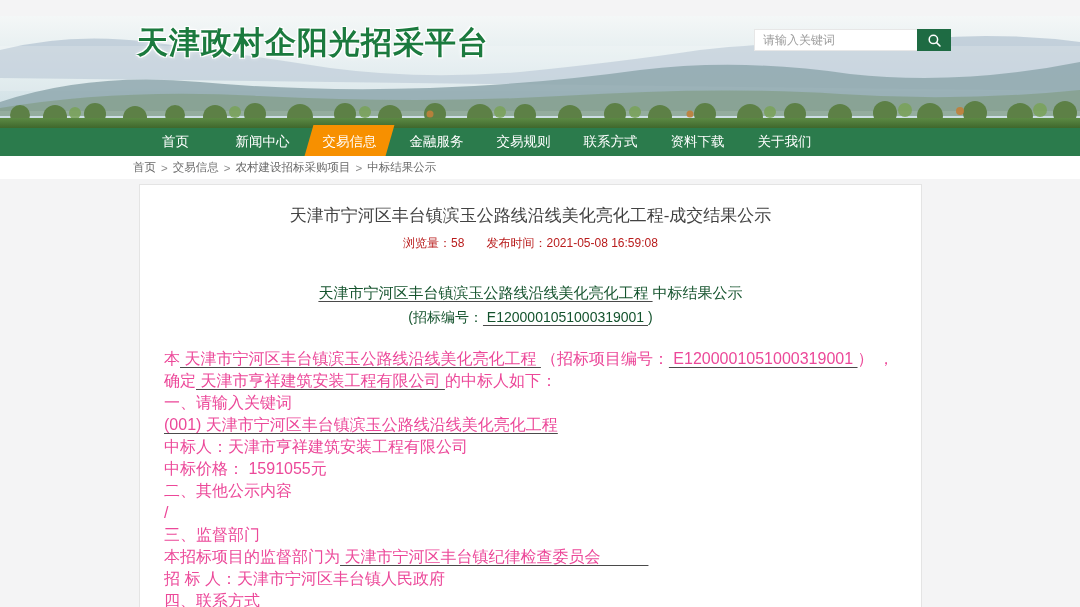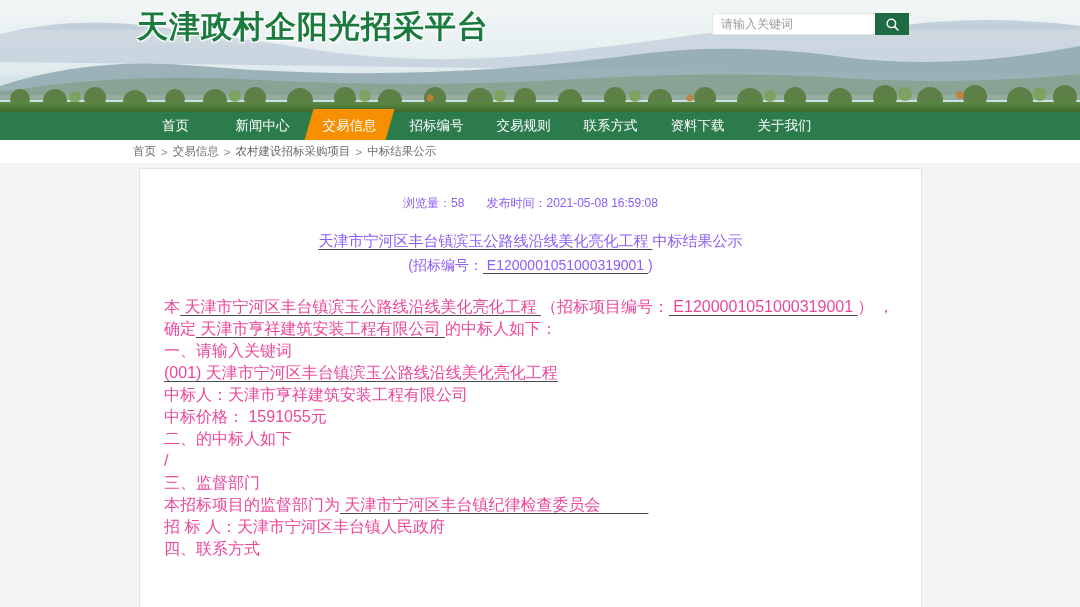--- a/index.html
+++ b/index.html
@@ -1,27 +1,27 @@
 <!DOCTYPE html>
 <html><head>
 <meta charset="utf-8">
 <style>
   * { margin:0; padding:0; box-sizing:border-box; }
   html,body { width:1080px; height:607px; overflow:hidden; }
   body { font-family:"Liberation Sans","DejaVu Sans",sans-serif; background:#f4f4f5; position:relative; }
 
   
-  .hero { position:relative; width:1080px; height:112px; overflow:hidden; background:#fdba74; }
+  .hero { position:relative; width:1080px; height:112px; overflow:hidden; background:#fdba74;margin-top:16px; }
   .hero svg.bg { position:absolute; left:0; top:0; width:1080px; height:112px; display:block; }
   .site-title {
     position:absolute; left:137px; top:6px; font-size:31px; font-weight:bold;
     color:#1b7a3e; letter-spacing:1px; white-space:nowrap;
     text-shadow:-1px -1px 0 #fff, 1px -1px 0 #fff, -1px 1px 0 #fff, 1px 1px 0 #fff, 0 0 5px rgba(255,255,255,.95);
   }
-  .search-bar { position:absolute; left:712px; top:13px; display:flex; height:22px; }
+  .search-bar { position:absolute; left:754px; top:13px; display:flex; height:22px; }
   .search-input {
     width:163px; height:22px; border:1px solid #e7e7e7; border-right:none; background:#fff;
     padding:0 8px; font-size:12px; color:#333; outline:none; font-family:inherit;
   }
   .search-input::placeholder { color:#9d9d9d; }
   .search-btn { width:34px; height:22px; background:#1e6b43; border:none; display:flex; align-items:center; justify-content:center; cursor:pointer; }
 
   
   .nav { position:relative; width:1080px; height:28px; background:#2b7b4c; display:flex; padding-left:132px; }
   .nav-item {
@@ -42,23 +42,23 @@
   .crumb { cursor:pointer; }
   .crumb-sep { color:#8a8a8a; }
 
   
   .main { position:relative; width:1080px; height:444px; background:#f4f4f5; }
   .card {
     position:absolute; left:139px; top:5px; width:783px; height:960px;
     background:#fff; border:1px solid #e4e4e4; padding:19px 24px 0 24px;
   }
   .art-title { text-align:center; font-size:17px; color:#424242; line-height:24px; }
-  .art-meta { text-align:center; font-size:12px; color:#8b5cf6; margin-top:7px; line-height:16px; }
+  .art-meta { text-align:center; font-size:12px; color:#b91c1c; margin-top:7px; line-height:16px; }
   .art-meta .pub { margin-left:22px; }
-  .subtitle-block { margin-top:18px; text-align:center; font-size:15px; color:#8b5cf6; line-height:24px; }
+  .subtitle-block { margin-top:30px; text-align:center; font-size:15px; color:#14532d; line-height:24px; }
   .subtitle-block .line2 { font-size:14px; }
   .body-text { margin-top:19px; font-size:16px; color:#ec4899; line-height:22px; }
   .body-text .line { min-height:22px; }
   .u { text-decoration:underline; text-underline-offset:3px; text-decoration-color:#4a4a4a; }
 </style>
 </head>
 <body>
 
 <div class="hero">
   <svg class="bg" viewBox="0 0 1080 112" preserveAspectRatio="none" aria-hidden="true">
@@ -136,53 +136,54 @@
         <line x1="9.6" y1="9.6" x2="13" y2="13" stroke="#ffffff" stroke-width="1.5" stroke-linecap="round"></line>
       </svg>
     </button>
   </div>
 </div>
 
 <div class="nav">
   <div class="nav-item"><span class="lbl">首页</span></div>
   <div class="nav-item"><span class="lbl">新闻中心</span></div>
   <div class="nav-item active"><span class="lbl">交易信息</span></div>
-  <div class="nav-item"><span class="lbl">招标编号</span></div>
+  <div class="nav-item"><span class="lbl">金融服务</span></div>
   <div class="nav-item"><span class="lbl">交易规则</span></div>
   <div class="nav-item"><span class="lbl">联系方式</span></div>
   <div class="nav-item"><span class="lbl">资料下载</span></div>
   <div class="nav-item"><span class="lbl">关于我们</span></div>
 </div>
 
 <div class="breadcrumb">
   <span class="crumb">首页</span>
   <span class="crumb-sep">&gt;</span>
   <span class="crumb">交易信息</span>
   <span class="crumb-sep">&gt;</span>
   <span class="crumb">农村建设招标采购项目</span>
   <span class="crumb-sep">&gt;</span>
   <span class="crumb">中标结果公示</span>
 </div>
 
 <div class="main">
   <div class="card">
+    <div class="art-title">天津市宁河区丰台镇滨玉公路线沿线美化亮化工程-成交结果公示</div>
     <div class="art-meta">
       <span>浏览量：</span><span>58</span><span class="pub">发布时间：</span><span>2021-05-08 16:59:08</span>
     </div>
     <div class="subtitle-block">
       <div class="line1"><span class="u"> 天津市宁河区丰台镇滨玉公路线沿线美化亮化工程 </span><span> 中标结果公示</span></div>
       <div class="line2"><span>(招标编号：</span><span class="u"> E1200001051000319001 </span><span>)</span></div>
     </div>
     <div class="body-text">
         <div class="line"><span>本</span><span class="u"> 天津市宁河区丰台镇滨玉公路线沿线美化亮化工程 </span><span> （招标项目编号：</span><span class="u"> E1200001051000319001 </span><span>） ，确定</span><span class="u"> 天津市亨祥建筑安装工程有限公司 </span><span>的中标人如下：</span></div>
         <div class="line"><span>一、请输入关键词</span></div>
         <div class="line"><span class="u">  (001) 天津市宁河区丰台镇滨玉公路线沿线美化亮化工程  </span></div>
         <div class="line"><span>中标人：天津市亨祥建筑安装工程有限公司</span></div>
         <div class="line"><span>中标价格： 1591055元</span></div>
-        <div class="line"><span>二、的中标人如下</span></div>
+        <div class="line"><span>二、其他公示内容</span></div>
         <div class="line"><span>/</span></div>
         <div class="line"><span>三、监督部门</span></div>
         <div class="line"><span>本招标项目的监督部门为</span><span class="u"> 天津市宁河区丰台镇纪律检查委员会　　　</span></div>
         <div class="line"><span>招 标 人：天津市宁河区丰台镇人民政府</span></div>
         <div class="line"><span>四、联系方式</span></div>
       </div>
   </div>
 </div>
 
 </body></html>

